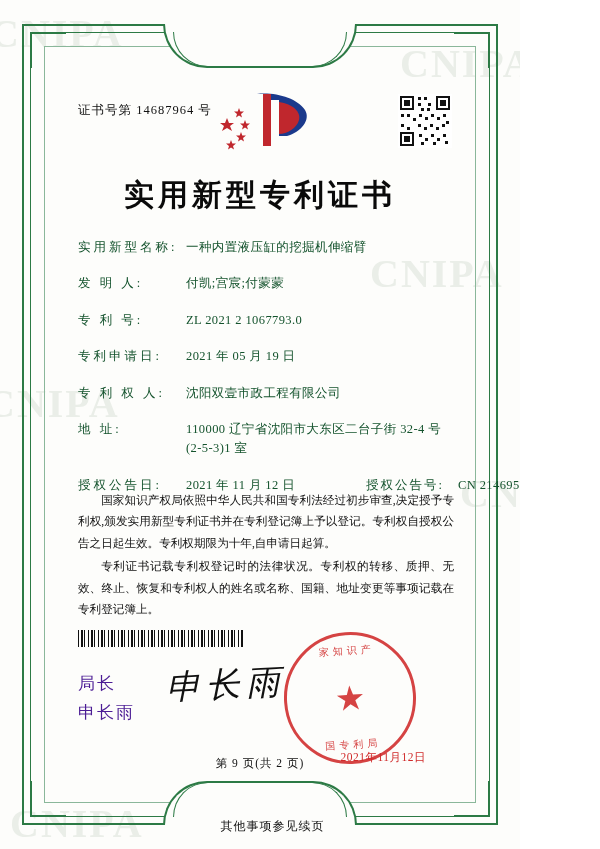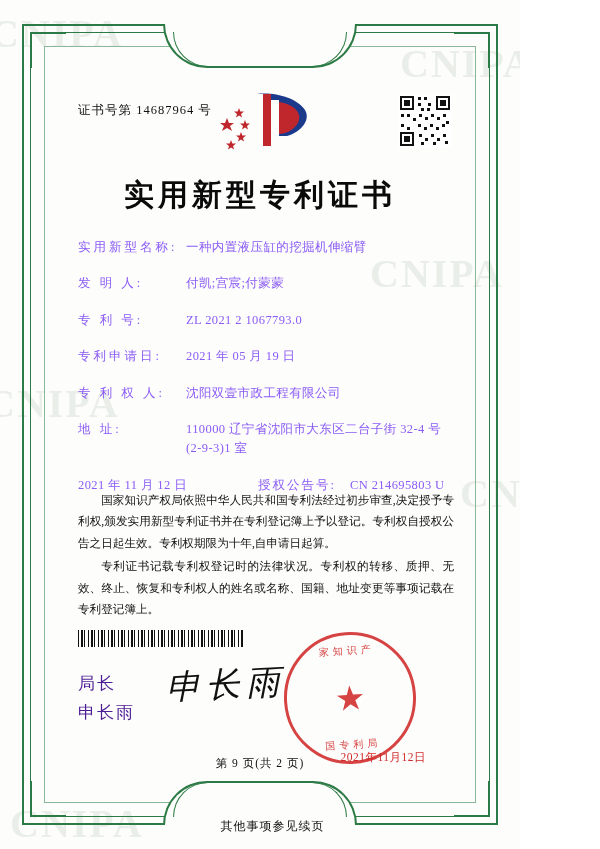--- a/index.html
+++ b/index.html
@@ -168,21 +168,21 @@
     color: #0a0a0a;
     font-family: "Liberation Serif", serif;
   }
 
   .fields {
     position: absolute;
     left: 22px;
     right: 20px;
     top: 168px;
     font-size: 12.5px;
-    color: #8b5cf6;
+    color: #14532d;
   }
   .field-row {
     display: flex;
     margin-bottom: 17px;
     line-height: 1.55;
   }
   .field-label {
     width: 108px;
     flex: 0 0 108px;
     letter-spacing: 3px;
@@ -422,23 +422,24 @@
       <div class="field-row">
         <div class="field-label">专利申请日:</div>
         <div class="field-value">2021 年 05 月 19 日</div>
       </div>
       <div class="field-row">
         <div class="field-label">专 利 权 人:</div>
         <div class="field-value">沈阳双壹市政工程有限公司</div>
       </div>
       <div class="field-row">
         <div class="field-label">地 址:</div>
-        <div class="field-value">110000 辽宁省沈阳市大东区二台子街 32-4 号(2-9-3)1 室</div>
+        <div class="field-value">110000 辽宁省沈阳市大东区二台子街 32-4 号(2-5-3)1 室</div>
       </div>
       <div class="field-row dual">
+        <div class="field-label">授权公告日:</div>
         <div class="field-value">2021 年 11 月 12 日</div>
         <div class="field-label2">授权公告号:</div>
         <div class="field-value">CN 214695803 U</div>
       </div>
     </div>
 
     <div class="paragraphs">
       <p>国家知识产权局依照中华人民共和国专利法经过初步审查,决定授予专利权,颁发实用新型专利证书并在专利登记簿上予以登记。专利权自授权公告之日起生效。专利权期限为十年,自申请日起算。</p>
       <p>专利证书记载专利权登记时的法律状况。专利权的转移、质押、无效、终止、恢复和专利权人的姓名或名称、国籍、地址变更等事项记载在专利登记簿上。</p>
     </div>

